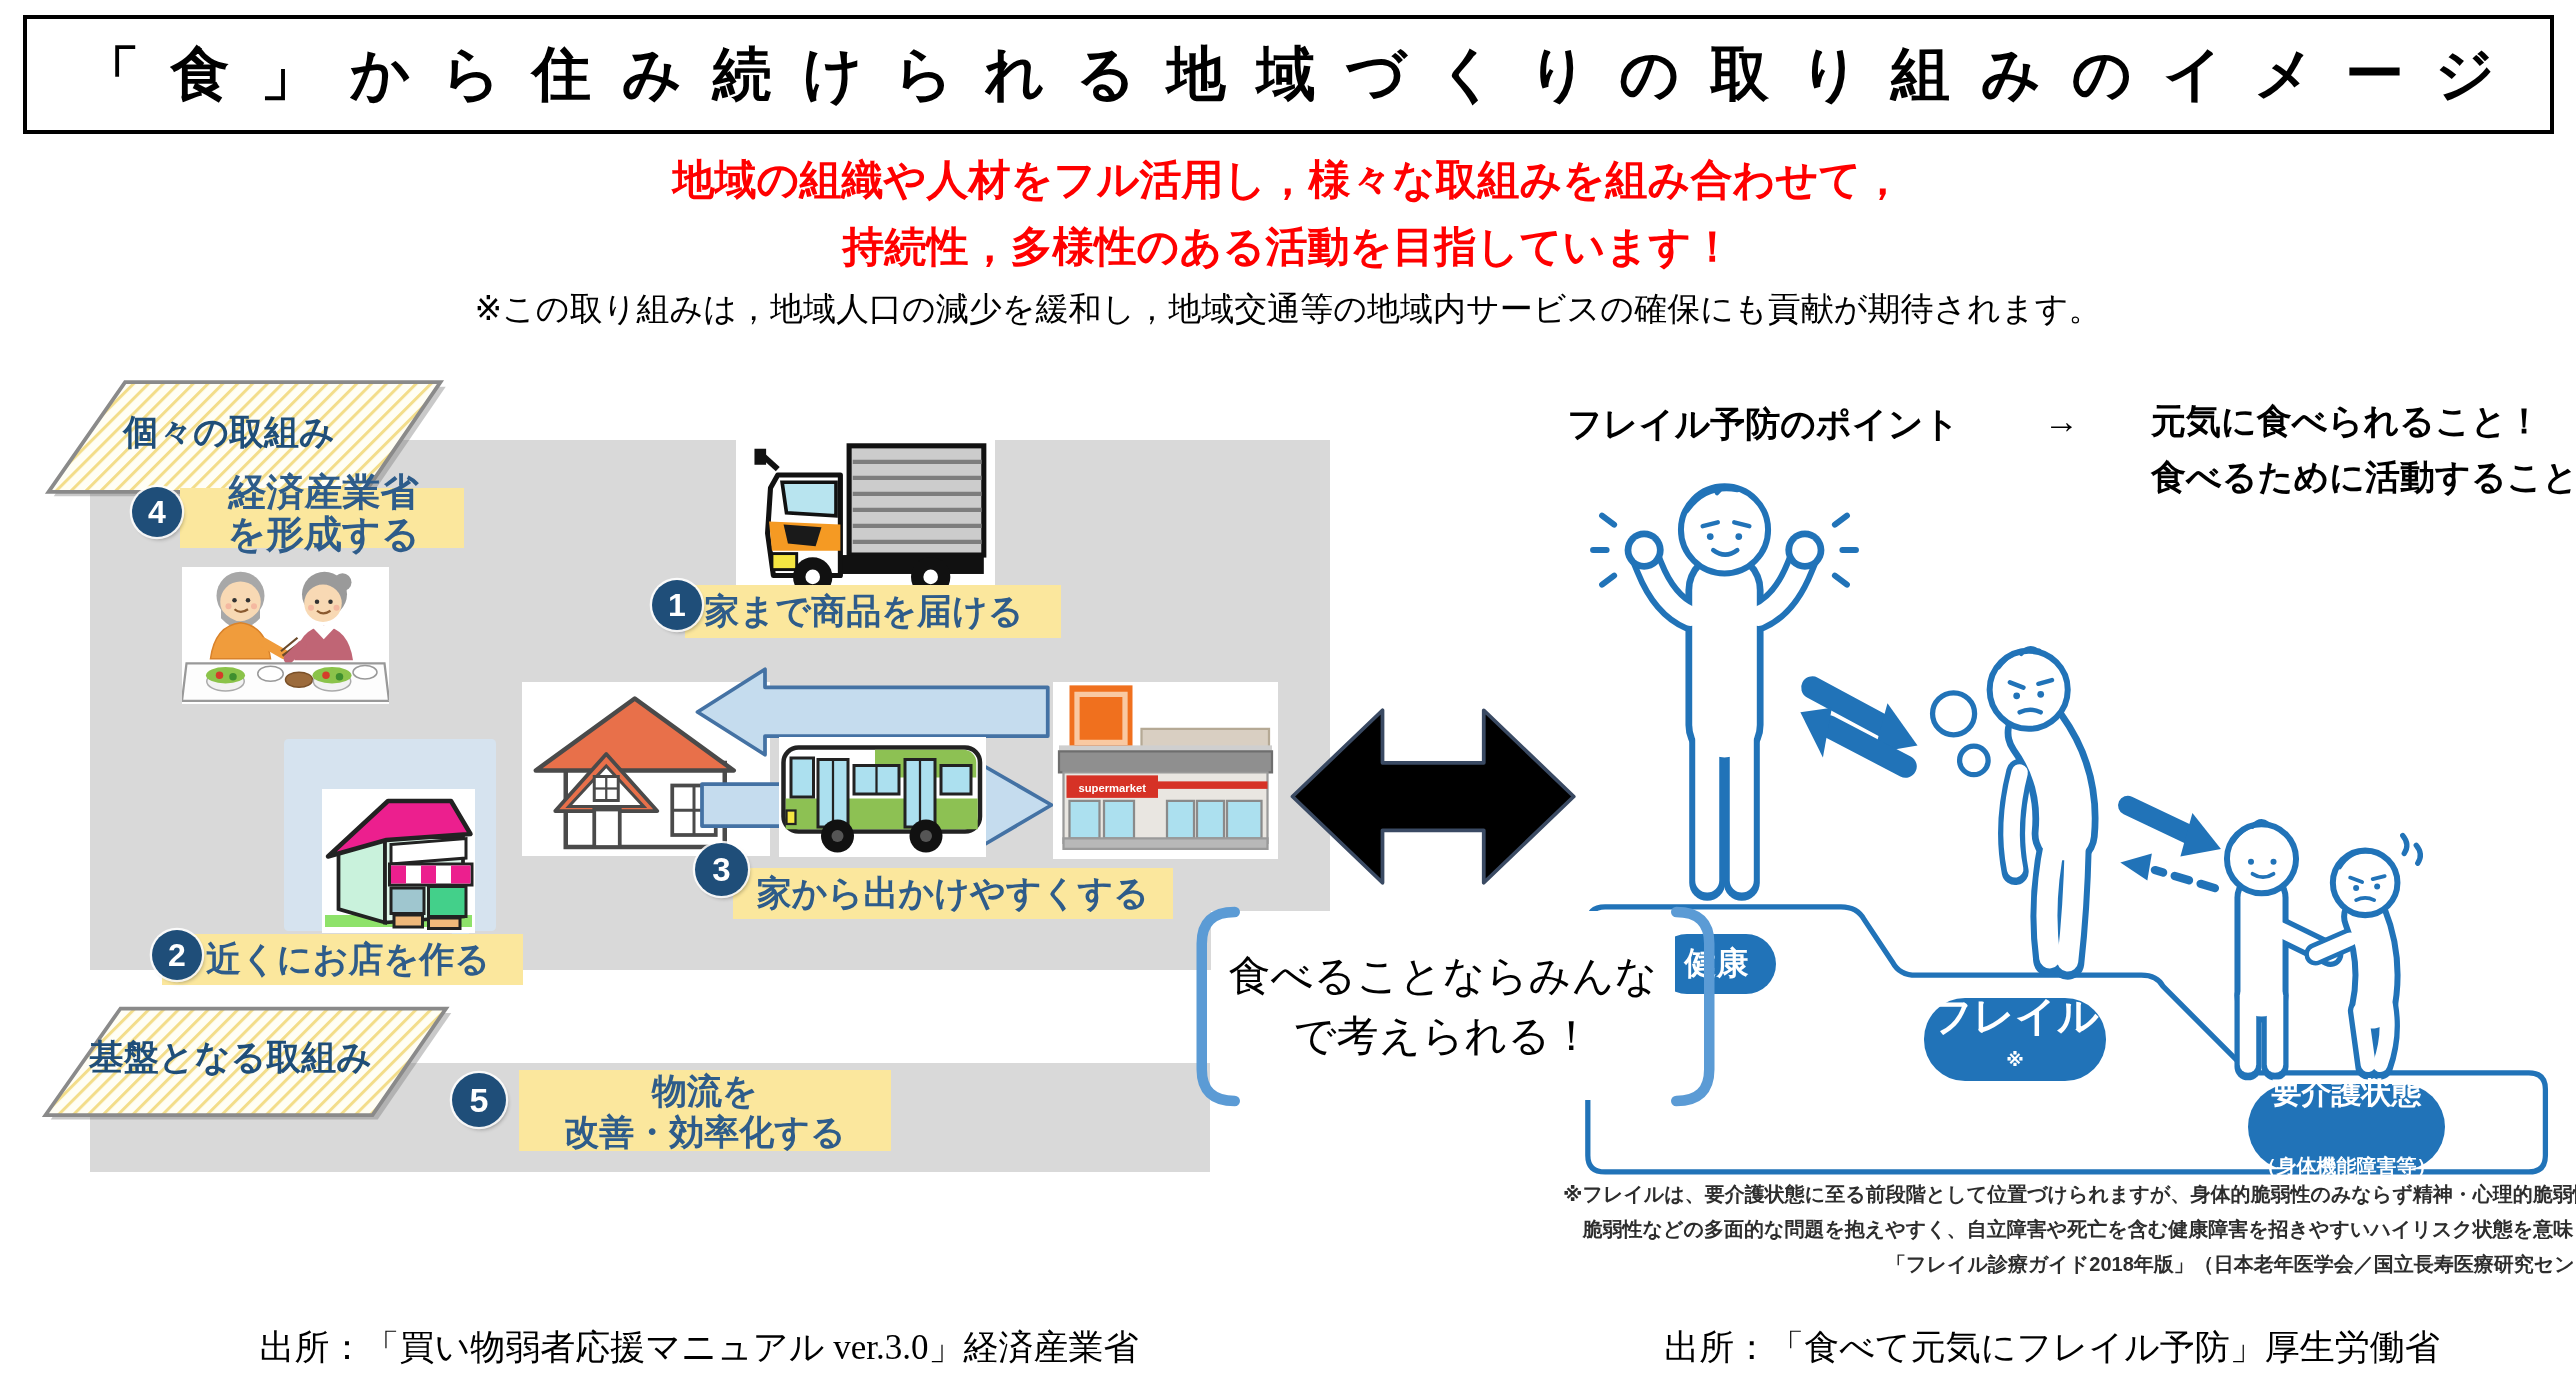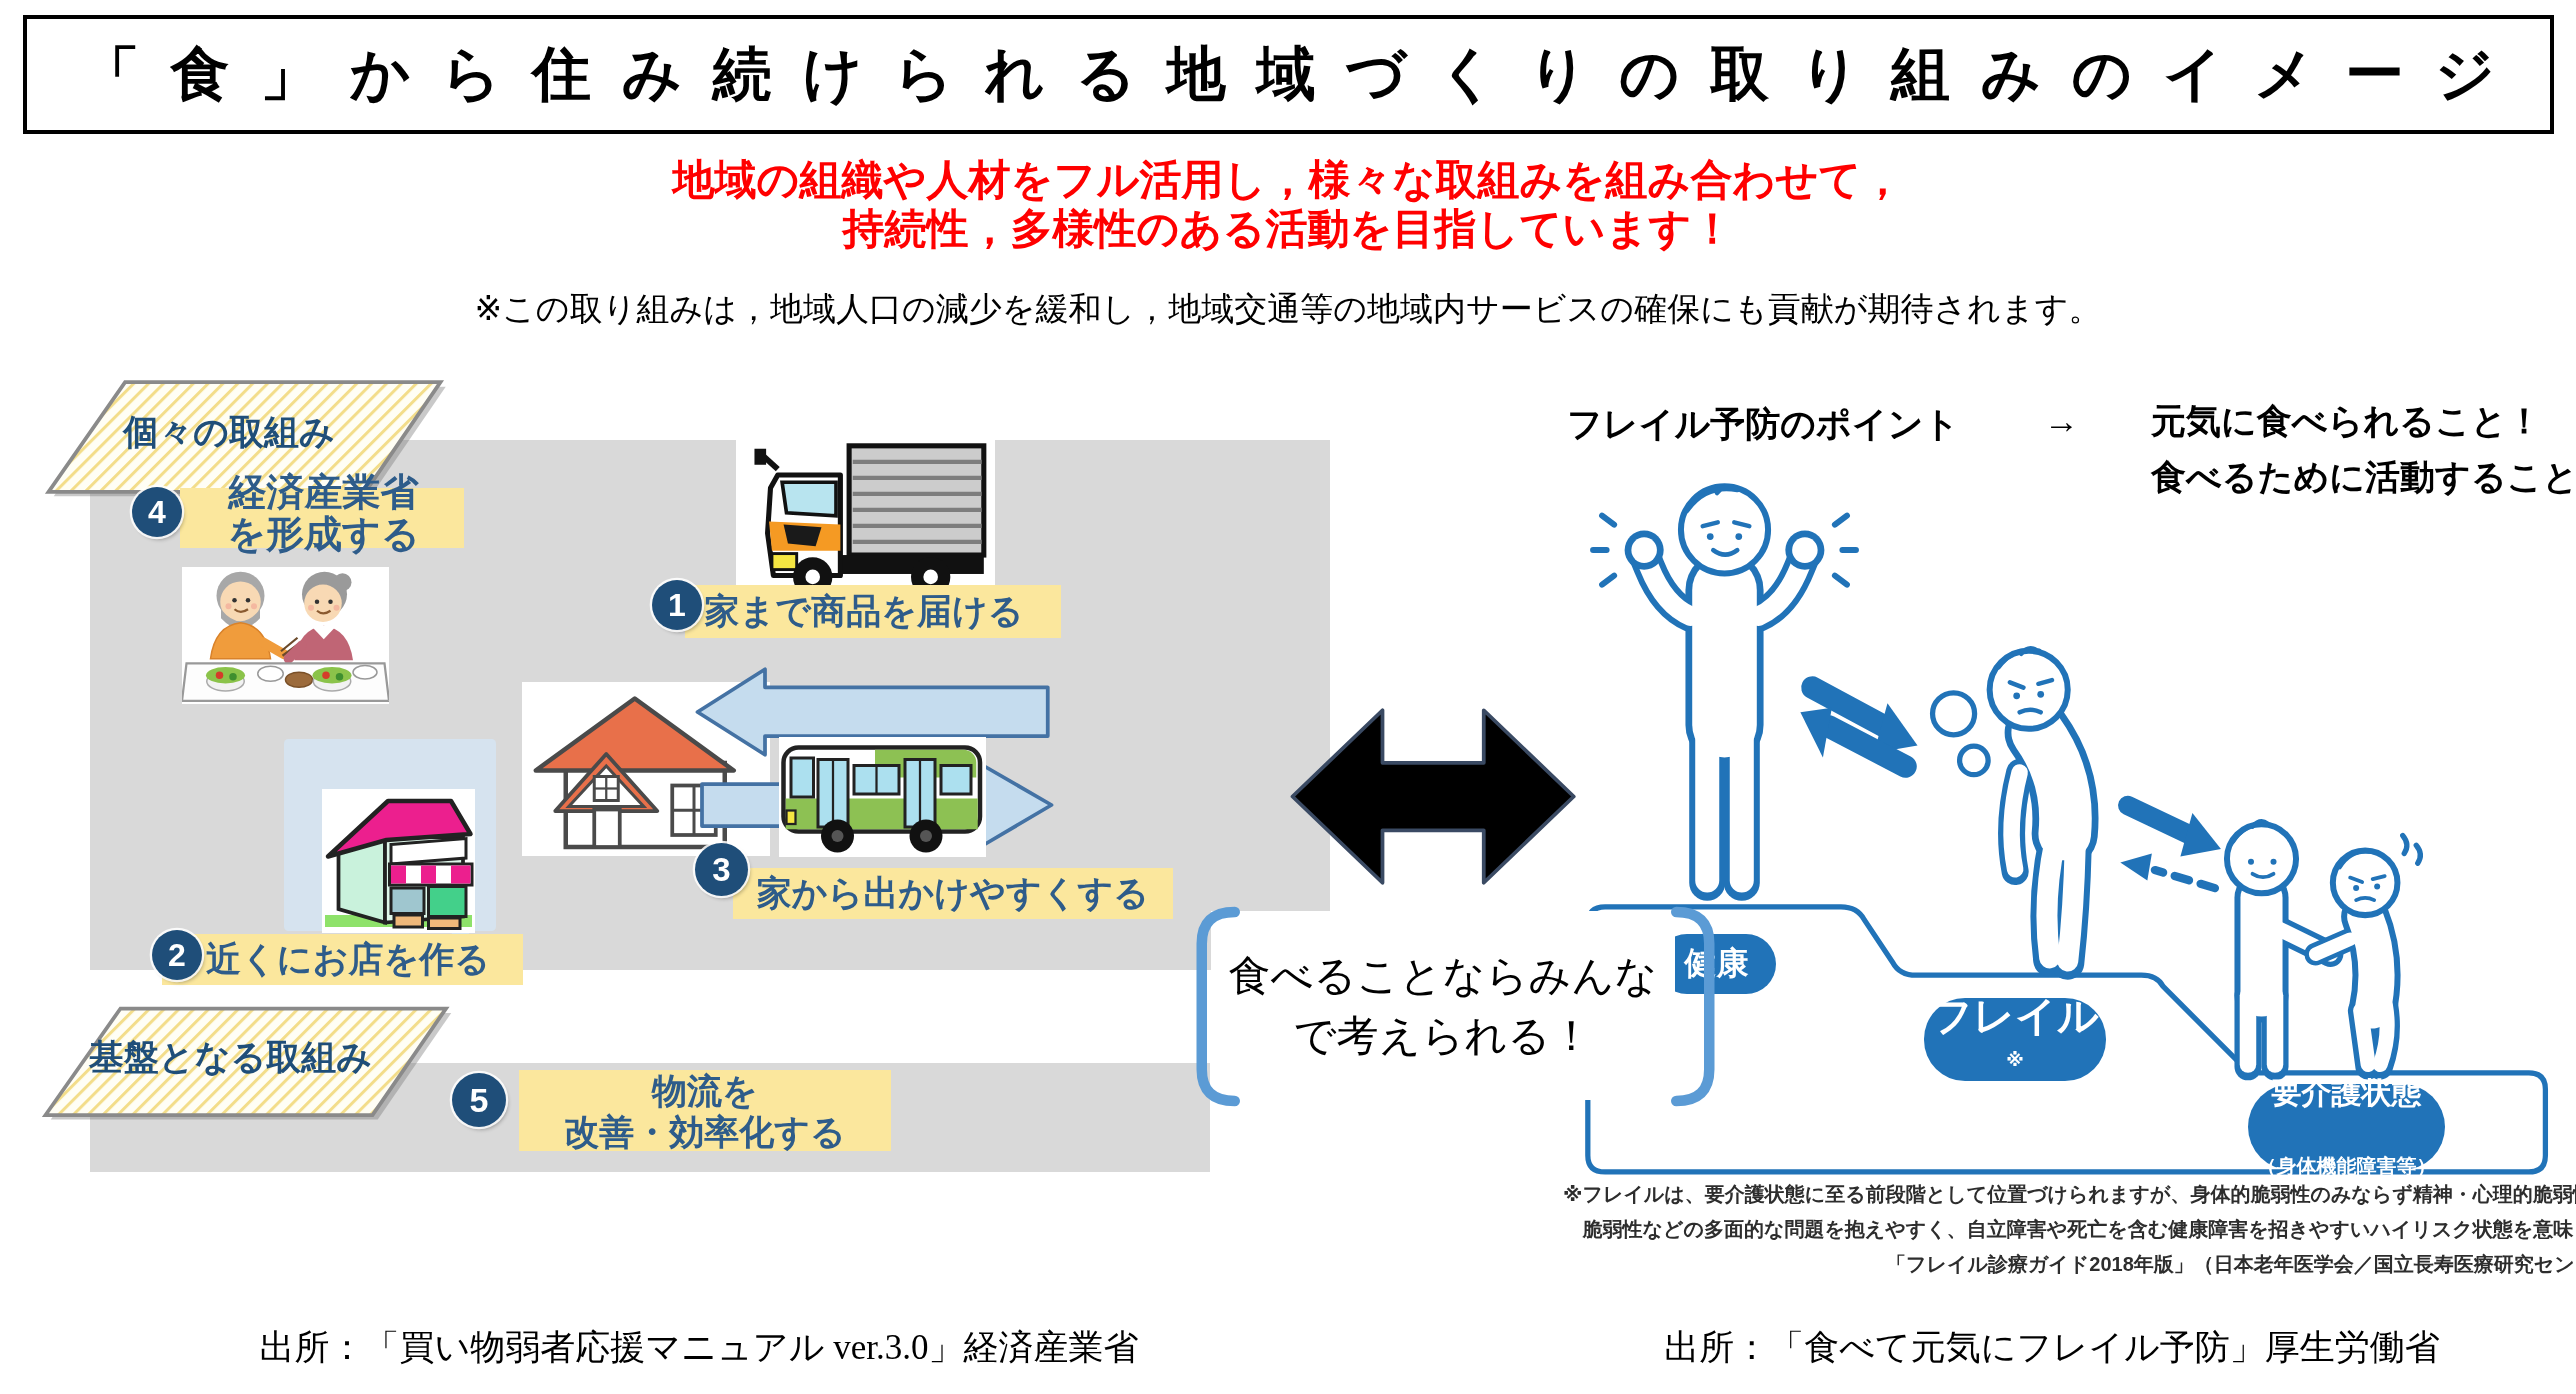--- a/index.html
+++ b/index.html
@@ -34,21 +34,21 @@
 </style>
 </head>
 <body>
 
 <div id="canvas">
 
   <div class="abs title-box">
     <div class="title-text">「食」から住み続けられる地域づくりの取り組みのイメージ</div>
   </div>
   <div class="abs intro-red" style="top:152px;">地域の組織や人材をフル活用し，様々な取組みを組み合わせて，</div>
-  <div class="abs intro-red" style="top:201px;text-align:center;">持続性，多様性のある活動を目指しています！</div>
+  <div class="abs intro-red" style="top:219px;text-align:center;">持続性，多様性のある活動を目指しています！</div>
   <div class="abs intro-note">※この取り組みは，地域人口の減少を緩和し，地域交通等の地域内サービスの確保にも貢献が期待されます。</div>
 
   <div class="abs gray" style="left:90px;top:440px;width:1240px;height:530px;"></div>
   <div class="abs gray" style="left:90px;top:1063px;width:1120px;height:109px;"></div>
 
   <svg class="abs" style="left:38px;top:373px;" width="413" height="125" viewBox="0 0 550 166">
     <defs>
       <pattern id="ystripe" width="14" height="14" patternTransform="rotate(45)" patternUnits="userSpaceOnUse">
         <rect width="14" height="14" fill="#fffef5"></rect>
         <line x1="0" y1="0" x2="0" y2="14" stroke="#f3dd8a" stroke-width="8"></line>
@@ -211,20 +211,41 @@
       <line x1="188" y1="30" x2="188" y2="120" stroke="#222" stroke-width="3"></line>
       <rect x="216" y="38" width="40" height="38" fill="#ace0ef" stroke="#222" stroke-width="4"></rect>
       <rect x="10" y="98" width="12" height="18" fill="#f5e642" stroke="#222" stroke-width="3"></rect>
       <circle cx="78" cy="132" r="22" fill="#111"></circle>
         <circle cx="78" cy="132" r="8" fill="#555"></circle>
       <circle cx="196" cy="132" r="22" fill="#111"></circle>
         <circle cx="196" cy="132" r="8" fill="#555"></circle>
     </svg>
   </div>
 
+  <div class="abs whitebox" style="left:1053px;top:682px;width:225px;height:177px;">
+    <svg width="225" height="177" viewBox="0 0 300 235">
+      <rect x="118" y="62" width="170" height="26" fill="#d9cfc2" stroke="#b5a995" stroke-width="3"></rect>
+      <rect x="22" y="4" width="84" height="88" fill="#f0701e"></rect>
+      <rect x="32" y="16" width="64" height="64" fill="none" stroke="#f9c9a2" stroke-width="7"></rect>
+      <rect x="8" y="84" width="284" height="8" fill="#cfcfcf"></rect>
+      <rect x="8" y="92" width="284" height="28" fill="#8f8f8f" stroke="#6e6e6e" stroke-width="3"></rect>
+      <rect x="14" y="120" width="272" height="94" fill="#e9e6e1" stroke="#9a9a9a" stroke-width="3"></rect>
+      <rect x="140" y="132" width="146" height="10" fill="#d63226"></rect>
+      <rect x="18" y="124" width="122" height="30" fill="#d63226"></rect>
+      <text x="79" y="146" font-size="15" font-weight="bold" fill="#fff" text-anchor="middle">supermarket</text>
+      <g fill="#ace0ef" stroke="#8a8a8a" stroke-width="3">
+        <rect x="22" y="158" width="40" height="50"></rect>
+          <rect x="68" y="158" width="40" height="50"></rect>
+        <rect x="152" y="158" width="36" height="50"></rect>
+          <rect x="192" y="158" width="36" height="50"></rect>
+        <rect x="232" y="158" width="46" height="50"></rect>
+      </g>
+      <rect x="14" y="208" width="272" height="14" fill="#b8b8b8" stroke="#9a9a9a" stroke-width="3"></rect>
+    </svg>
+  </div>
 
   <div class="abs ylabel" style="left:733px;top:868px;width:440px;height:51px;font-size:35px;justify-content:center;">
       <span>家から出かけやすくする</span>
     </div>
   <div class="abs numcircle" style="left:695px;top:843px;width:53px;height:53px;font-size:33px;">
       <span>3</span>
     </div>
 
   <div class="abs ylabel" style="left:519px;top:1070px;width:372px;height:81px;font-size:35px;flex-direction:column;justify-content:space-between;line-height:41px;color:#2e5c8a;">
     <div>物流を</div>

